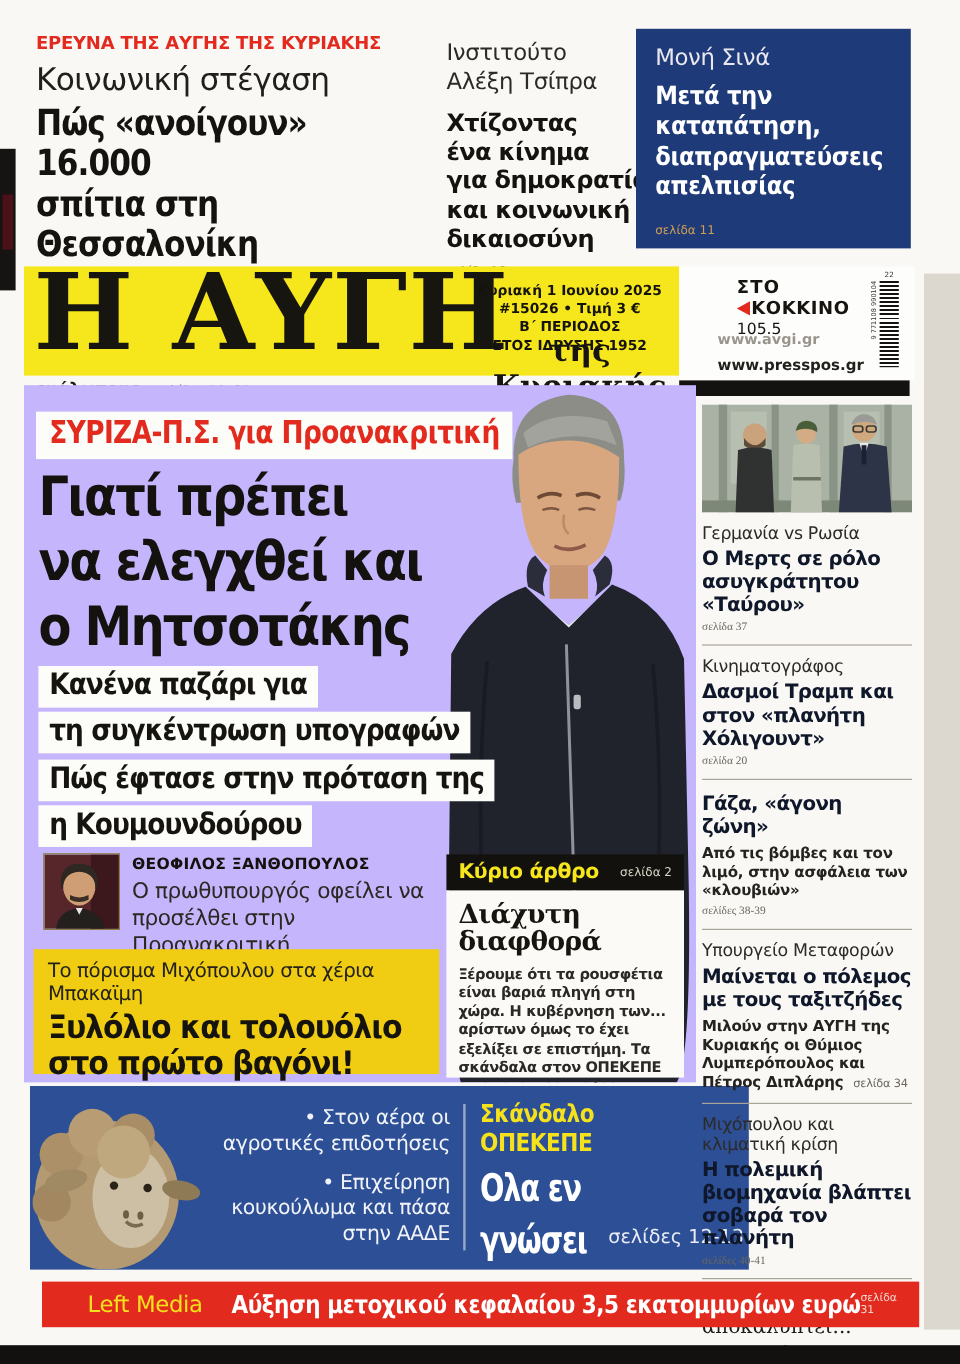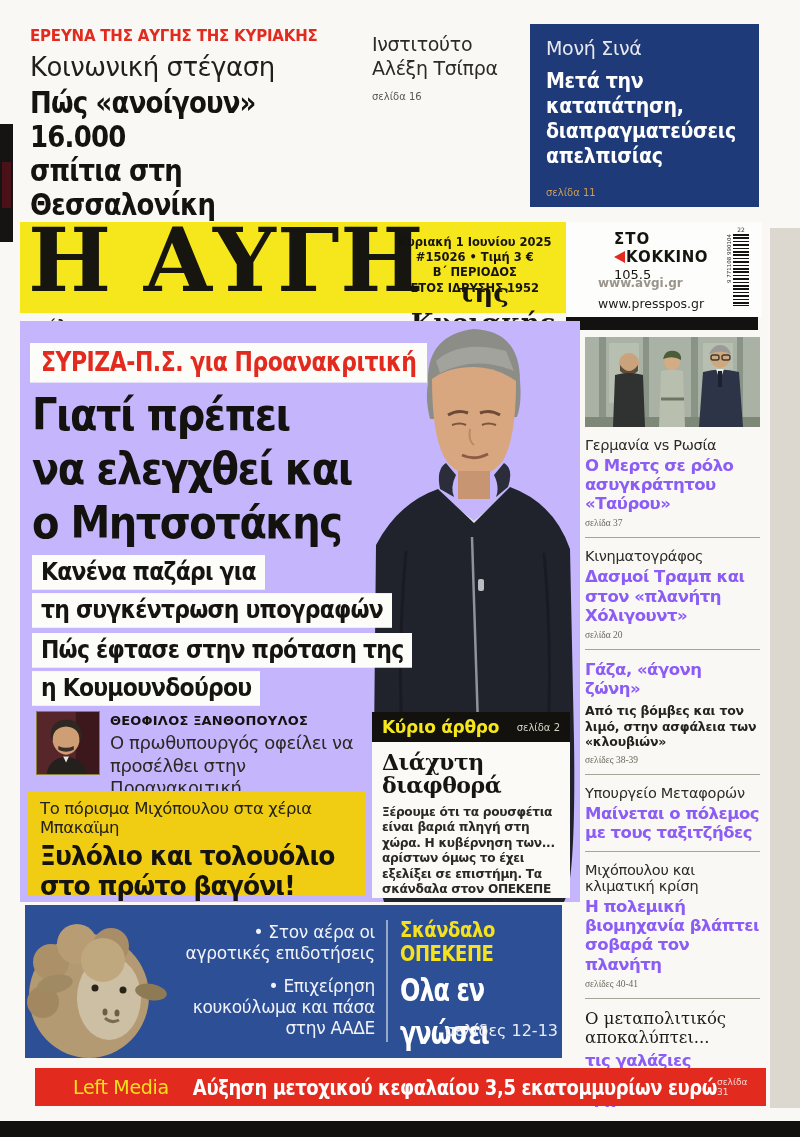--- a/index.html
+++ b/index.html
@@ -38,21 +38,21 @@
   .masthead-title { position:absolute; left:8px; top:-12px; font-family:"DejaVu Serif", serif; font-weight:bold; font-size:88px; line-height:100px; letter-spacing:1px; color:#17150f; }
   .masthead-info { position:absolute; left:378px; top:13px; font-size:11.5px; font-weight:700; line-height:1.32; color:#15130d; }
   .masthead-edition { position:absolute; left:380px; top:56px; font-family:"DejaVu Serif", serif; font-weight:700; font-size:26px; color:#17150f; }
   .masthead-panel { left:566px; top:222px; width:196px; height:95px; background:#fdfdfb; }
   .radio-logo { position:absolute; left:48px; top:8px; color:#16140f; }
   .radio-line1 { font-size:15px; font-weight:900; letter-spacing:1px; }
   .radio-line2 { font-size:15px; font-weight:900; letter-spacing:0.5px; display:flex; align-items:center; }
   .radio-tri { width:0; height:0; border-top:6px solid transparent; border-bottom:6px solid transparent; border-right:11px solid #e22a1e; margin-right:1px; }
   .radio-freq { font-size:13px; font-weight:400; margin-top:1px; }
   .site1 { position:absolute; left:32px; top:54px; font-size:12px; font-weight:700; color:#9a958c; }
-  .site2 { position:absolute; left:32px; top:74px; font-size:12.5px; font-weight:400; color:#21201c; }
+  .site2 { position:absolute; left:32px; top:74px; font-size:12.5px; font-weight:700; color:#21201c; }
   .barcode-wrap { position:absolute; right:6px; top:4px; width:30px; height:88px; }
   .barcode-top { font-size:6px; color:#333; text-align:center; }
   .barcode { width:16px; height:72px; margin:1px auto 0; background:repeating-linear-gradient(to bottom,#15130f 0 1.6px,#fff 1.6px 3.4px); }
   .barcode-num { position:absolute; left:0; top:8px; font-size:5.5px; color:#333; writing-mode:vertical-rl; transform:rotate(180deg); }
   .masthead-blackbar { left:566px; top:317px; width:192px; height:13px; background:#141210; }
 
   
   .main-yellow { left:20px; top:321px; width:560px; height:581px; background:#c4b5fd; overflow:hidden; }
   .mitso-photo { position:absolute; right:-4px; top:0; width:218px; height:581px; z-index:1; }
   .main-kicker { position:absolute; left:10px; top:22px; display:inline-block; background:#fcfcf8; padding:3px 11px 5px; font-size:22px; font-weight:800; color:#e22a1e; letter-spacing:-0.5px; transform:scaleY(1.2); transform-origin:0 0; z-index:2; }
@@ -71,38 +71,38 @@
   .wagon-title { font-size:25px; font-weight:800; color:#15130e; line-height:1.1; letter-spacing:-0.9px; margin-top:4px; transform:scaleY(1.08); transform-origin:0 0; }
   .editorial { position:absolute; left:352px; top:391px; width:198px; height:186px; z-index:3; }
   .editorial-head { height:30px; background:#12110e; display:flex; align-items:center; justify-content:space-between; padding:0 10px; }
   .editorial-label { font-size:17px; font-weight:800; color:#f6e71c; letter-spacing:-0.3px; }
   .editorial-page { font-size:10px; color:#d8d4c6; }
   .editorial-body { background:#fbfaf6; height:156px; padding:9px 10px; }
   .editorial-title span { display:block; font-family:"DejaVu Serif", serif; font-size:22px; font-weight:800; color:#17150f; line-height:1.04; letter-spacing:-0.5px; }
   .editorial-text { font-size:12.2px; font-weight:700; color:#2b2925; line-height:1.27; letter-spacing:-0.3px; margin-top:8px; }
 
   
-  .opekepe-box { left:25px; top:905px; width:537px; height:153px; background:#2c4f96; overflow:hidden; }
+  .opekepe-box { left:25px; top:905px; width:599px; height:153px; background:#2c4f96; overflow:hidden; }
   .sheep-photo { position:absolute; left:2px; bottom:0; width:150px; height:148px; }
   .opekepe-bullets { position:absolute; left:148px; top:17px; width:202px; text-align:right; color:#f1f3f8; font-size:17px; font-weight:500; line-height:1.25; letter-spacing:-0.3px; }
   .opekepe-bullets p + p { margin-top:11px; }
   .opekepe-divider { position:absolute; left:361px; top:15px; width:2px; height:122px; background:rgba(240,243,248,0.55); }
   .opekepe-right { position:absolute; left:375px; top:12px; width:172px; }
   .opekepe-kicker { font-size:18px; font-weight:800; color:#f5e11c; letter-spacing:-0.4px; transform:scaleY(1.15); transform-origin:0 0; }
   .opekepe-title { margin-top:10px; transform:scaleY(1.32); transform-origin:0 0; }
   .opekepe-title span { display:block; font-size:24px; line-height:33px; font-weight:800; color:#ffffff; letter-spacing:-1px; }
   .opekepe-pages { position:absolute; right:4px; bottom:18px; font-size:16px; color:#e9ecf4; }
 
   
   .sidebar { left:585px; top:337px; width:175px; }
   .sb-photo { width:175px; height:90px; display:block; }
   .sb-item { margin-top:10px; }
   .sb-kicker { font-size:14.5px; font-weight:400; color:#2d2b27; letter-spacing:-0.3px; }
   .sb-kicker-serif { font-family:"DejaVu Serif", serif; font-size:16.5px; font-weight:400; color:#1e1c18; line-height:1.2; }
-  .sb-title { font-size:16.5px; font-weight:800; color:#8b5cf6; line-height:1.16; letter-spacing:-0.5px; margin-top:3px; }
+  .sb-title { font-size:16.5px; font-weight:800; color:#0f172a; line-height:1.16; letter-spacing:-0.5px; margin-top:3px; }
   .sb-sub { font-size:12.5px; font-weight:700; color:#25231f; line-height:1.25; margin-top:5px; letter-spacing:-0.2px; }
   .sb-pages { font-size:9.5px; color:#6b675e; margin-top:5px;font-family:Liberation Serif, serif; }
   .sb-pages-inline { font-size:9.5px; color:#6b675e; margin-left:4px; font-weight:400; }
   .sb-div { border-top:1px solid #a9a49a; margin:9px 0 0; }
 
   
   .leftmedia { left:35px; top:1068px; width:731px; height:38px; background:#e22a1e; display:flex; align-items:center; padding:0 14px 0 38px; }
   .lm-brand { font-size:19px; font-weight:400; color:#f5e11c; letter-spacing:-0.3px; flex:0 0 auto; }
   .lm-title { font-size:18px; font-weight:800; color:#ffffff; letter-spacing:-0.4px; margin-left:24px; transform:scaleY(1.15); flex:0 0 auto; }
   .lm-pages { font-size:9px; color:#f7d7d2; margin-left:auto; }
@@ -130,20 +130,27 @@
       <span class="red-bar ml"></span>
       <span>Ανακαινίστηκαν 40 και θα δοθούν με χαμηλό και επιδοτούμενο ενοίκιο σε ευάλωτους</span>
       <span class="pages-inline">σελίδες 18, 31</span>
     </p>
   </div>
 
   <div class="abs story-tsipras">
     <div class="soft-kicker">
       <div>Ινστιτούτο</div>
       <div>Αλέξη Τσίπρα</div>
+    </div>
+    <div class="tsipras-title">
+      <div>Χτίζοντας</div>
+      <div>ένα κίνημα</div>
+      <div>για δημοκρατία</div>
+      <div>και κοινωνική</div>
+      <div>δικαιοσύνη</div>
     </div>
     <div class="pages-small">σελίδα 16</div>
   </div>
 
   <div class="abs story-sinai">
     <div class="sinai-kicker">Μονή Σινά</div>
     <div class="sinai-title">
       <div>Μετά την</div>
       <div>καταπάτηση,</div>
       <div>διαπραγματεύσεις</div>
@@ -342,20 +349,24 @@
     <div class="sb-item">
       <div class="sb-title">Γάζα, «άγονη ζώνη»</div>
       <div class="sb-sub">Από τις βόμβες και τον λιμό, στην ασφάλεια των «κλουβιών»</div>
       <div class="sb-pages">σελίδες 38-39</div>
       <div class="sb-div"></div>
     </div>
 
     <div class="sb-item">
       <div class="sb-kicker">Υπουργείο Μεταφορών</div>
       <div class="sb-title">Μαίνεται ο πόλεμος με τους ταξιτζήδες</div>
+      <div class="sb-sub">
+        <span>Μιλούν στην ΑΥΓΗ της Κυριακής οι Θύμιος Λυμπερόπουλος και Πέτρος Διπλάρης</span>
+        <span class="sb-pages-inline">σελίδα 34</span>
+      </div>
       <div class="sb-div"></div>
     </div>
 
     <div class="sb-item">
       <div class="sb-kicker">Μιχόπουλου και κλιματική κρίση</div>
       <div class="sb-title">Η πολεμική βιομηχανία βλάπτει σοβαρά τον πλανήτη</div>
       <div class="sb-pages">σελίδες 40-41</div>
       <div class="sb-div"></div>
     </div>
 

